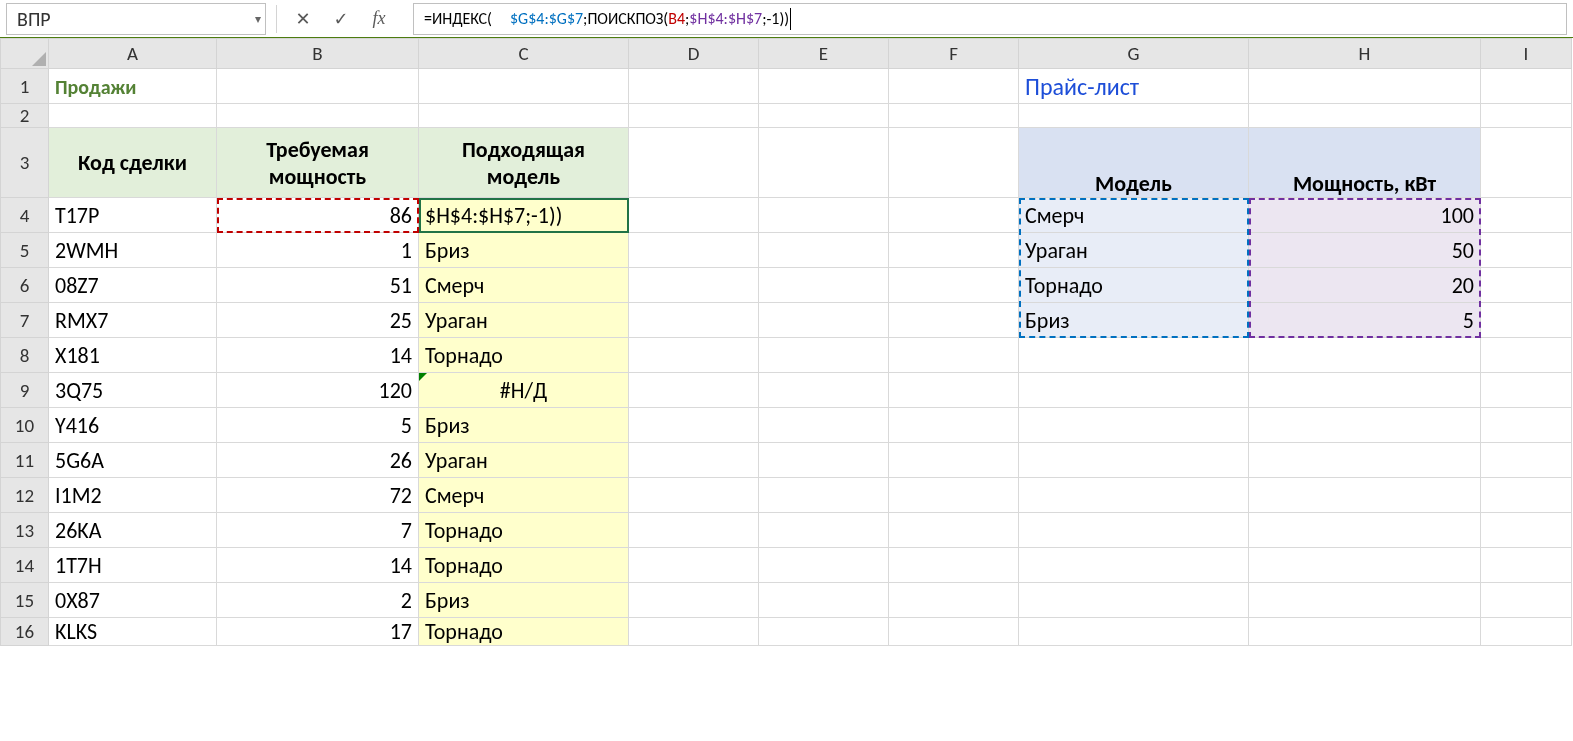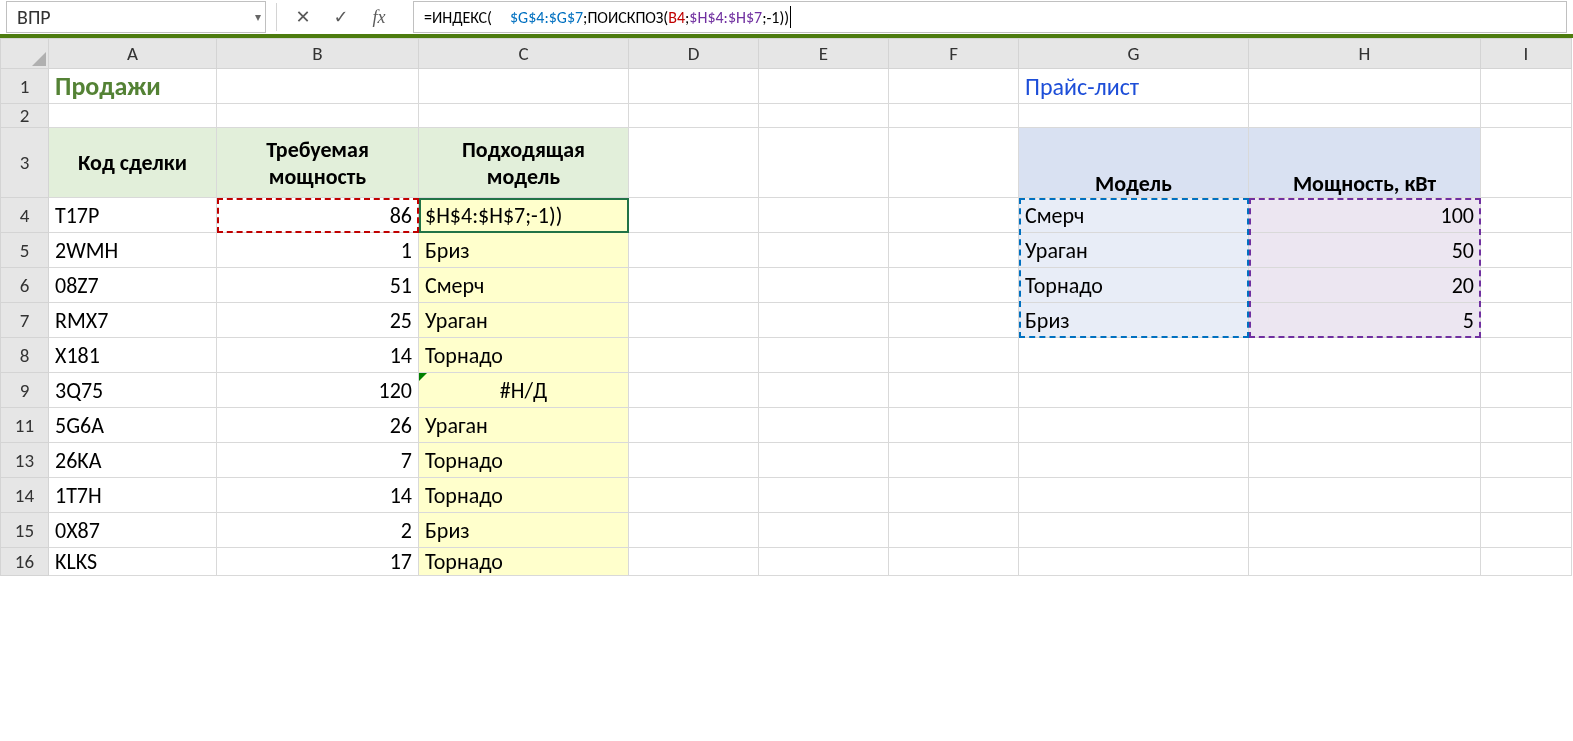--- a/index.html
+++ b/index.html
@@ -1,18 +1,18 @@
 <!DOCTYPE html>
 <html><head>
 <meta charset="utf-8">
 <style>
 * { box-sizing: border-box; margin: 0; padding: 0; }
 body { font-family: Calibri, Arial, sans-serif; font-size: 20px; background: #fff; color: #000; overflow: hidden; }
 
-.formula-bar { display: flex; align-items: center; height: 38px; border-bottom: 4px solid #4d7c0f; background: #fff; }
+.formula-bar { display: flex; align-items: center; height: 38px; border-bottom: 1px solid #4d7c0f; background: #fff; }
 .name-box { width: 260px; height: 32px; border: 1px solid #c0c0c0; margin: 3px 6px 3px 6px; display: flex; align-items: center; padding: 0 10px; font-size: 20px; color: #333; position: relative; }
 .name-box-dd { position: absolute; right: 4px; top: 50%; transform: translateY(-50%); color: #666; font-size: 12px; }
 .fb-sep { width: 1px; height: 28px; background: #d4d4d4; margin: 0 4px; }
 .fb-btns { display: flex; align-items: center; gap: 14px; padding: 0 10px; }
 .fb-btn { width: 24px; height: 24px; display: flex; align-items: center; justify-content: center; color: #5a5a5a; font-size: 18px; cursor: pointer; }
 .fx { font-style: italic; font-family: 'Times New Roman', serif; font-size: 18px; }
 .formula-input { flex: 1; height: 32px; border: 1px solid #c0c0c0; margin: 3px 6px 3px 12px; padding: 2px 10px; font-size: 16px; display: flex; align-items: center; }
 .formula-input .blk { color: #000; }
 .formula-input .green { color: #0070c0; margin-left: 18px; }
 .formula-input .red { color: #c00000; }
@@ -25,21 +25,21 @@
 .corner { width: 48px; height: 30px; background: #e6e6e6; border: 1px solid #d4d4d4; position: relative; }
 .corner::after { content:''; position:absolute; right:2px; bottom:2px; width:0; height:0; border-left:14px solid transparent; border-bottom:14px solid #b0b0b0; }
 th.col { height: 30px; }
 td.rowhead { width: 48px; text-align: center; }
 td.cell { border: 1px solid #d9d9d9; height: 35px; padding: 0 6px; vertical-align: middle; font-size: 22px; white-space: nowrap; overflow: hidden; }
 tr.r2 td.cell { height: 10px; }
 tr.r16 td.cell { height: 26px; }
 .right { text-align: right; }
 .center { text-align: center; margin-left: 42px; }
 
-.title-green { color: #548235; font-weight: bold; font-size: 26px; }
+.title-green { color: #548235; font-weight: bold; font-size: 20px; }
 .title-blue { color: #1d4ed8; font-weight: normal; font-size: 24px; }
 
 .hdr-green { background: #e2efda; font-weight: bold; text-align: center; font-size: 21px; }
 .body-yellow { background: #ffffcc; }
 .hdr-blue { background: #d9e1f2; font-weight: bold; text-align: center; font-size: 21px; }
 .body-bluelight { background: #e8edf7; }
 .body-purplelight { background: #ece6f1; }
 .err-triangle { position: relative; }
 .err-triangle::before { content:''; position:absolute; top:0; left:0; width:0; height:0; border-top:8px solid #008000; border-right:8px solid transparent; }
 
@@ -211,24 +211,48 @@
           <td class="cell right">120</td>
           <td class="cell body-yellow center err-triangle">#Н/Д</td>
           <td class="cell "></td>
           <td class="cell "></td>
           <td class="cell "></td>
           <td class="cell "></td>
           <td class="cell "></td>
           <td class="cell "></td>
         </tr>
         <tr>
+          <td class="rowhead">10</td>
+          <td class="cell ">Y416</td>
+          <td class="cell right">5</td>
+          <td class="cell body-yellow">Бриз</td>
+          <td class="cell "></td>
+          <td class="cell "></td>
+          <td class="cell "></td>
+          <td class="cell "></td>
+          <td class="cell "></td>
+          <td class="cell "></td>
+        </tr>
+        <tr>
           <td class="rowhead">11</td>
           <td class="cell ">5G6A</td>
           <td class="cell right">26</td>
           <td class="cell body-yellow">Ураган</td>
+          <td class="cell "></td>
+          <td class="cell "></td>
+          <td class="cell "></td>
+          <td class="cell "></td>
+          <td class="cell "></td>
+          <td class="cell "></td>
+        </tr>
+        <tr>
+          <td class="rowhead">12</td>
+          <td class="cell ">I1M2</td>
+          <td class="cell right">72</td>
+          <td class="cell body-yellow">Смерч</td>
           <td class="cell "></td>
           <td class="cell "></td>
           <td class="cell "></td>
           <td class="cell "></td>
           <td class="cell "></td>
           <td class="cell "></td>
         </tr>
         <tr>
           <td class="rowhead">13</td>
           <td class="cell ">26KA</td>

